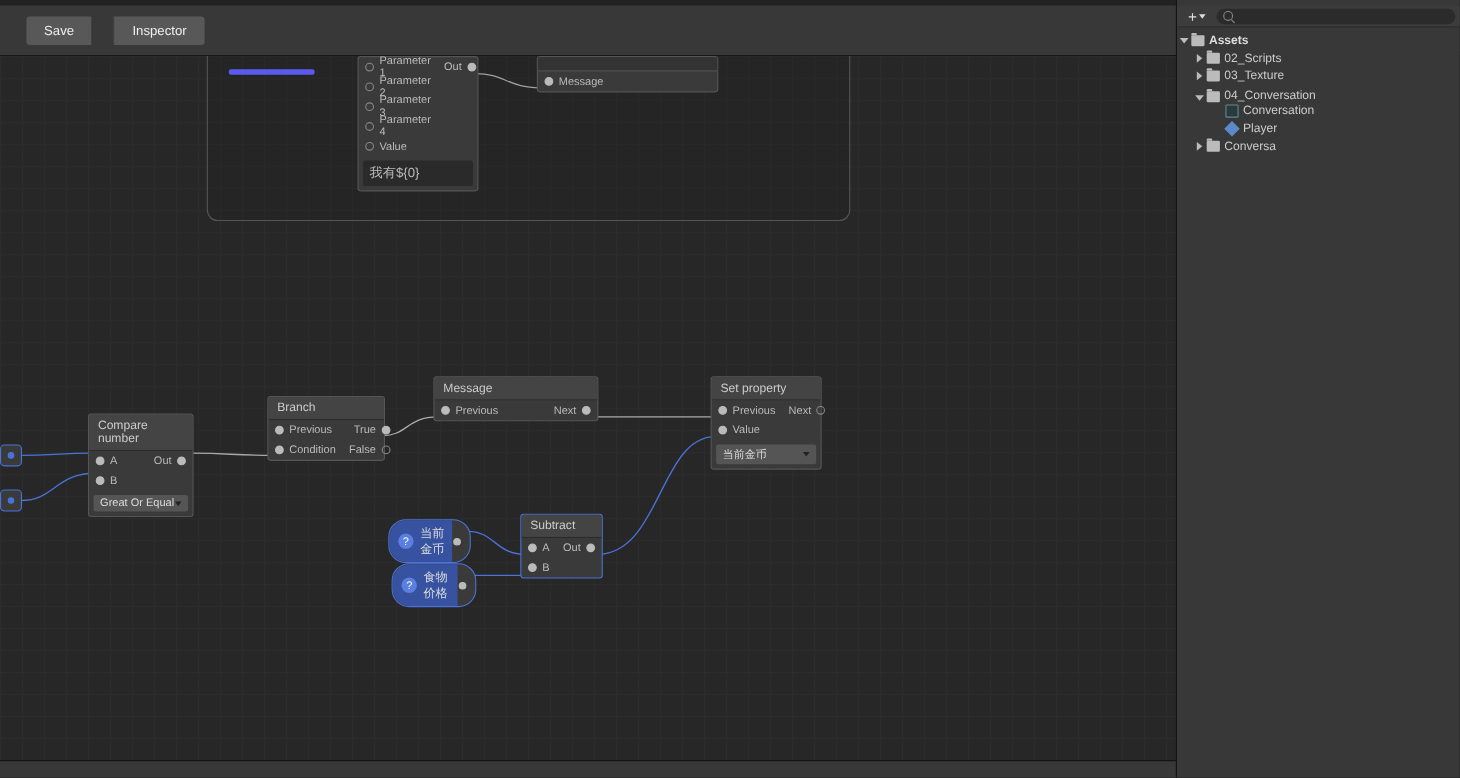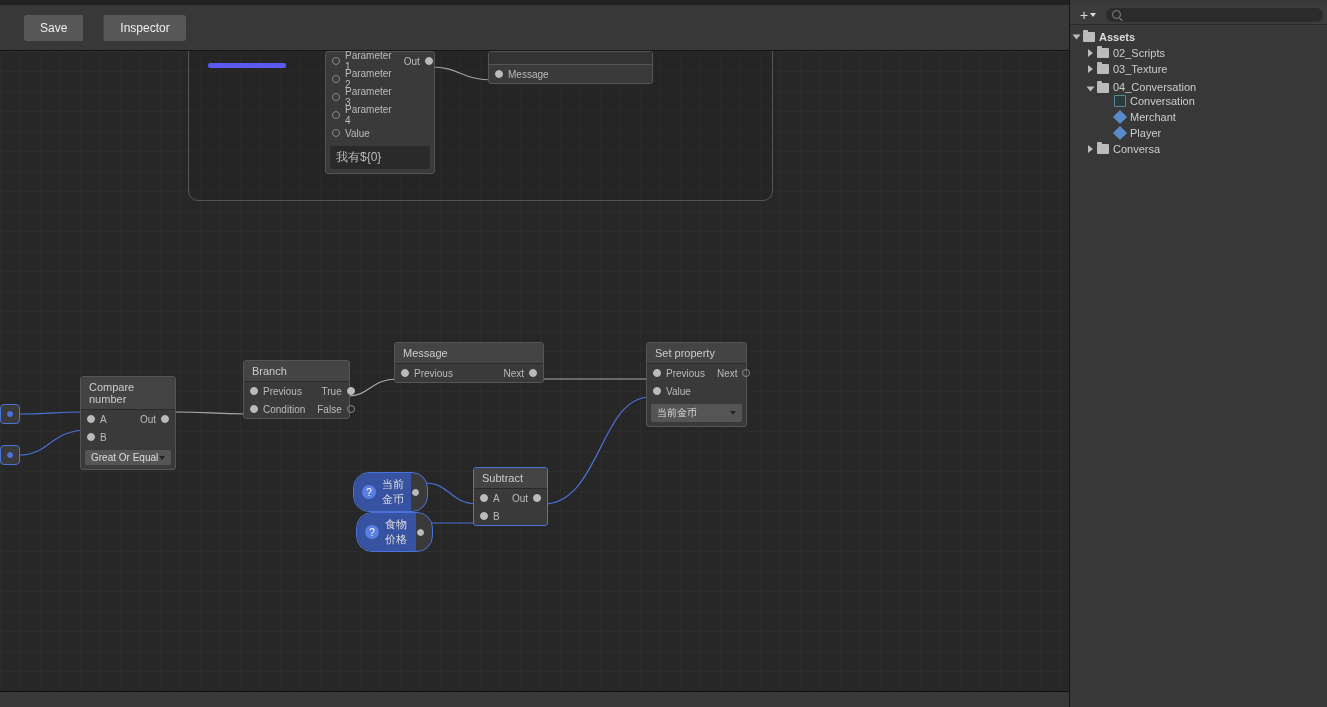--- a/index.html
+++ b/index.html
@@ -341,26 +341,20 @@
       <span class="tree-label">04_Conversation</span>
     </div>
     <div class="tree-row" style="padding-left:44px;">
       <span class="asset-icon scene"></span>
       <span class="tree-label">Conversation</span>
     </div>
     <div class="tree-row" style="padding-left:44px;">
       <span class="asset-icon">
           <span class="asset-icon prefab"></span>
         </span>
-      <span class="tree-label">Merchant</span>
-    </div>
-    <div class="tree-row" style="padding-left:44px;">
-      <span class="asset-icon">
-          <span class="asset-icon prefab"></span>
-        </span>
       <span class="tree-label">Player</span>
     </div>
     <div class="tree-row" style="padding-left:18px;">
       <span class="tri"></span>
       <span class="folder-icon"></span>
       <span class="tree-label">Conversa</span>
     </div>
   </div>
 </div>
 

